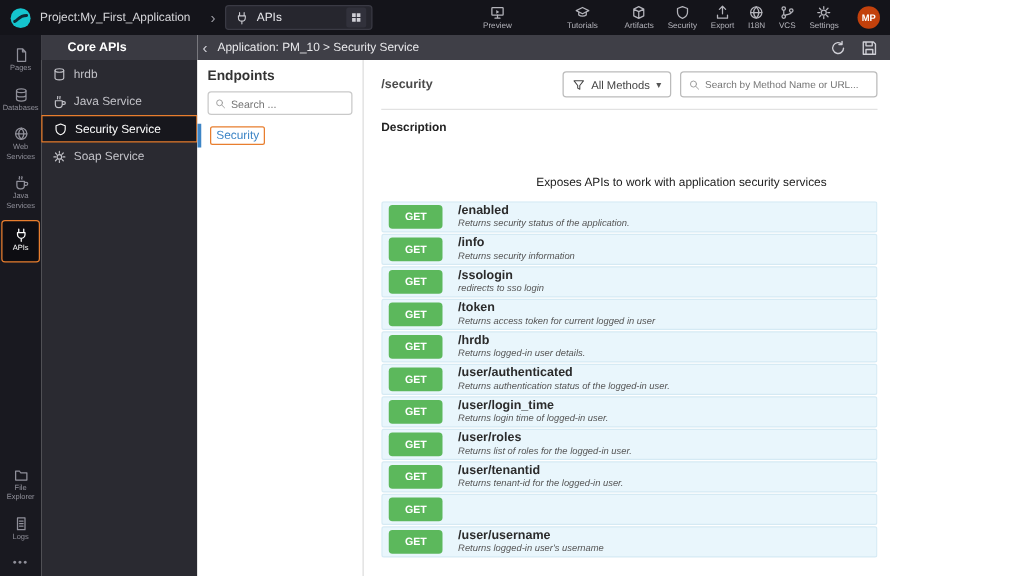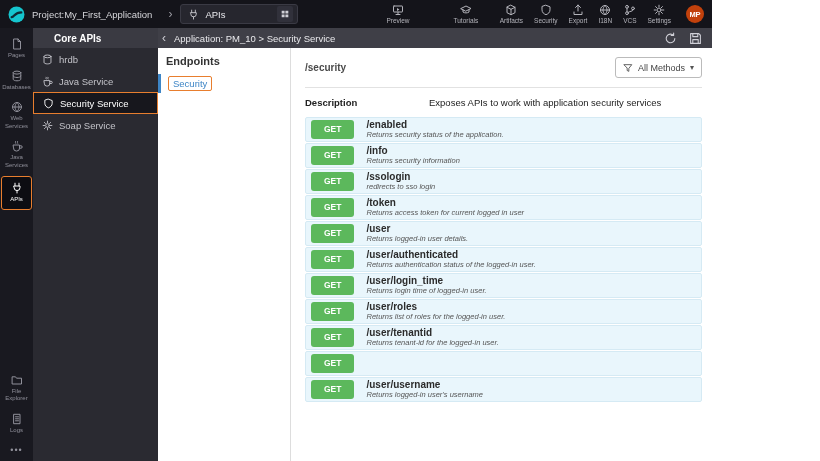--- a/index.html
+++ b/index.html
@@ -61,21 +61,21 @@
   .detail{flex:1;min-width:0;display:flex;flex-direction:column;padding:9px 10px 0 14px;}
   .detail-header{display:flex;align-items:center;justify-content:space-between;padding-bottom:9px;border-bottom:1px solid #e2e2e2;}
   .detail-title{font-size:10px;font-weight:700;color:#4a4a4a;}
   .detail-controls{display:flex;gap:7px;align-items:center;padding-left:47px;}
   .methods-dd{display:flex;align-items:center;gap:5px;border:1px solid #bbb;border-radius:3px;height:21px;padding:0 7px;font-size:9px;color:#444;cursor:pointer;background:#fff;}
   .methods-dd .caret{font-size:8px;color:#555;}
   .detail-search{display:flex;align-items:center;gap:4px;border:1px solid #bbb;border-radius:3px;height:21px;padding:0 6px;width:158px;color:#999;background:#fff;}
   .detail-search input{border:none;outline:none;font-size:8px;width:100%;font-family:"Liberation Sans",sans-serif;color:#555;background:transparent;}
   .desc-row{display:flex;align-items:flex-start;margin:9px 2px 9px 0;}
   .desc-label{font-size:9.5px;font-weight:bold;color:#222;width:124px;flex:0 0 124px;}
-  .desc-text{font-size:9.5px;color:#222;}
+  .desc-text{font-size:9.5px;color:#222;margin-top:44px;}
   .rows{overflow:hidden;}
   .row{display:flex;align-items:center;background:#e9f6fc;border:1px solid #d5eaf4;border-radius:2px;margin-bottom:1px;height:25px;padding:0 5px;cursor:pointer;}
   .get{background:#5cb85c;color:#fff;font-size:8.5px;font-weight:bold;border-radius:3px;padding:5px 13px;line-height:1;margin-right:12px;flex:0 0 auto;}
   .rowtext{display:flex;flex-direction:column;justify-content:center;line-height:1.15;min-width:0;}
   .path{font-size:10px;font-weight:bold;color:#2b2b2b;}
   .rowdesc{font-size:7.5px;font-style:italic;color:#555;}
 </style>
 </head>
 <body>
 
@@ -256,36 +256,50 @@
           <svg class="iw ic" width="13" height="13" viewBox="0 0 12 12">
             <path d="M1.5 1.5H9L10.5 3v7.5h-9zM3.5 1.5v2.8h4.6V1.5M3.5 10.5V7h5v3.5"></path>
           </svg>
         </span>
       </div>
 
       <div class="main-body">
 
         <div class="endpoints-panel">
           <div class="endpoints-title">Endpoints</div>
+          <div class="search-box">
+            <svg class="ic" width="10" height="10" viewBox="0 0 12 12">
+              <circle cx="5" cy="5" r="3.2"></circle>
+                <path d="M7.4 7.4l3 3"></path>
+            </svg>
+            <input type="text" placeholder="Search ..." style="">
+          </div>
           <div class="endpoint-item selected">
             <span class="ep-label">Security</span>
           </div>
         </div>
 
         <div class="detail">
           <div class="detail-header">
             <div class="detail-title">/security</div>
             <div class="detail-controls">
               <div class="methods-dd">
                 <svg class="ic" width="10" height="10" viewBox="0 0 12 12">
                   <path d="M1.5 2h9L7 6.5V10L5 9V6.5z"></path>
                 </svg>
                 <span>All Methods</span>
                 <span class="caret">▾</span>
               </div>
+              <div class="detail-search">
+                <svg class="ic" width="10" height="10" viewBox="0 0 12 12">
+                  <circle cx="5" cy="5" r="3.2"></circle>
+                    <path d="M7.4 7.4l3 3"></path>
+                </svg>
+                <input type="text" placeholder="Search by Method Name or URL..." style="">
+              </div>
             </div>
           </div>
 
           <div class="desc-row">
             <span class="desc-label">Description</span>
             <span class="desc-text">Exposes APIs to work with application security services</span>
           </div>
 
           <div class="rows">
 
@@ -313,21 +327,21 @@
               <div class="row">
               <span class="get">GET</span>
               <span class="rowtext">
                 <span class="path">/token</span>
                 <span class="rowdesc">Returns access token for current logged in user</span>
               </span>
             </div>
               <div class="row">
               <span class="get">GET</span>
               <span class="rowtext">
-                <span class="path">/user</span>
+                <span class="path">/hrdb</span>
                 <span class="rowdesc">Returns logged-in user details.</span>
               </span>
             </div>
               <div class="row">
               <span class="get">GET</span>
               <span class="rowtext">
                 <span class="path">/user/authenticated</span>
                 <span class="rowdesc">Returns authentication status of the logged-in user.</span>
               </span>
             </div>

